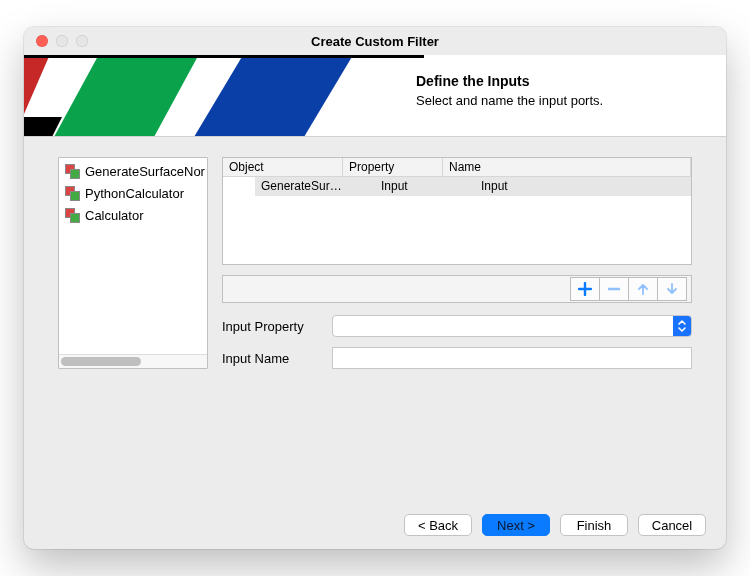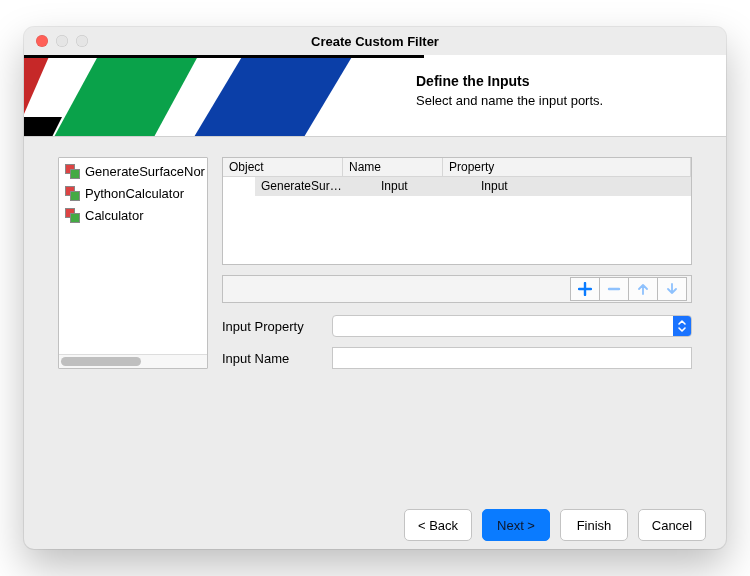--- a/index.html
+++ b/index.html
@@ -229,21 +229,21 @@
   }
   .footer {
     height:48px;
     display:flex;
     align-items:center;
     justify-content:flex-end;
     gap:10px;
     padding:0 20px;
   }
   .btn {
-    height:32px;
+    height:22px;
     min-width:68px;
     border:1px solid #c3c3c3;
     background:#fff;
     border-radius:5px;
     font-size:13px;
     padding:0 10px;
     display:flex;
     align-items:center;
     justify-content:center;
   }
@@ -303,22 +303,22 @@
         </div>
         <div class="hscroll">
           <div class="thumb"></div>
         </div>
       </div>
 
       <div class="right-col">
         <div class="table">
           <div class="thead">
             <div class="th">Object</div>
+            <div class="th">Property</div>
             <div class="th">Name</div>
-            <div class="th">Property</div>
           </div>
           <div class="tbody">
             <div class="trow selected">
               <div class="td">GenerateSur…</div>
               <div class="td">Input</div>
               <div class="td">Input</div>
             </div>
           </div>
         </div>
 

